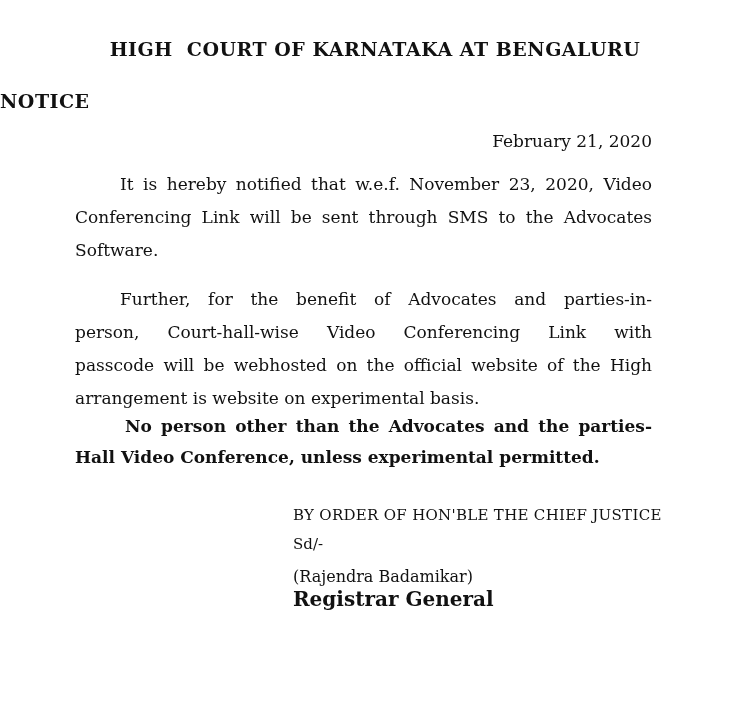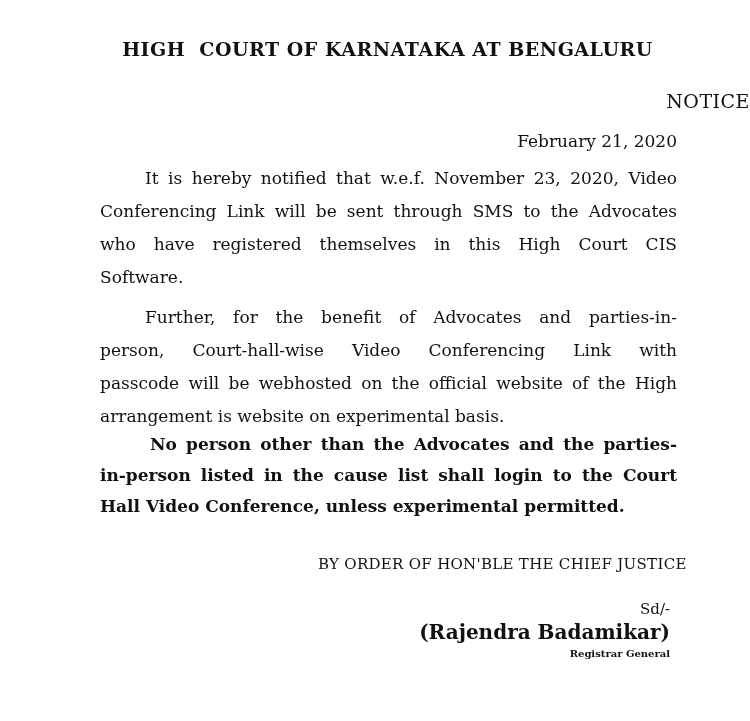--- a/index.html
+++ b/index.html
@@ -6,33 +6,32 @@
   .page {
     position: relative;
     width: 750px;
     height: 721px;
     background: #ffffff;
     color: #111111;
     font-family: "DejaVu Serif", "Liberation Serif", serif;
     overflow: hidden;
     box-sizing: border-box;
     padding-top: 38px;
-    padding-left: 25px;
   }
   .doc-title {
     text-align: center;
     font-weight: bold;
     font-size: 19px;
     line-height: 22px;
     letter-spacing: 0.5px;
     white-space: pre;
   }
   .doc-subtitle {
-    text-align: right;
-    font-weight: normal;
+    text-align: left;
+    font-weight: bold;
     font-size: 19px;
     line-height: 22px;
     letter-spacing: 0.5px;
     margin-top: 30px;
   }
   .body-col {
     margin-left: 75px;
     width: 577px;
   }
   .date-line {
@@ -44,84 +43,82 @@
   .para { font-size: 17px; }
   .para .line {
     line-height: 33px;
     height: 33px;
     text-align: justify;
     text-align-last: justify;
     white-space: nowrap;
   }
   .para .line.first { padding-left: 45px; }
   .para .line.last { text-align: right; text-align-last: left; }
-  .para-1 { margin-top: 10px; }
-  .para-2 { margin-top: 7px; }
+  .para-1 { margin-top: 16px; }
+  .para-2 { margin-top: 16px; }
   .para-bold { margin-top: -4px; font-weight: bold; }
   .para-bold .line { line-height: 31px; height: 31px; }
   .para-bold .line.first { padding-left: 50px; }
   .signature-block {
     width: 352px;
     margin-left: 218px;
     margin-top: 32px;
-    text-align: right;
+    text-align: left;
   }
   .by-order {
     font-size: 15px;
     line-height: 20px;
     letter-spacing: 0.3px;
     white-space: nowrap;
   }
   .sd-line {
     font-size: 15px;
     line-height: 20px;
-    margin-top: 25px;
+    margin-top: 9px;
   }
   .sig-name {
-    font-size: 20px;
-    font-weight: bold;
+    font-size: 16px;
+    font-weight: normal;
     line-height: 22px;
-    margin-top: 2px;
+    margin-top: 12px;
   }
   .sig-designation {
-    font-size: 10px;
+    font-size: 20px;
     font-weight: bold;
     line-height: 22px;
   }
 </style>
 </head>
 <body>
 
 <div class="page">
 
   <div class="doc-title">HIGH  COURT OF KARNATAKA AT BENGALURU</div>
 
   <div class="doc-subtitle">NOTICE</div>
 
   <div class="body-col">
 
     <div class="date-line">February 21, 2020</div>
 
     <div class="para para-1">
         <div class="line first">It is hereby notified that w.e.f. November 23, 2020, Video</div>
         <div class="line">Conferencing Link will be sent through SMS to the Advocates</div>
-        <div class="line">who have registered themselves in this High Court CIS</div>
         <div class="line last">Software.</div>
       </div>
 
     <div class="para para-2">
         <div class="line first">Further, for the benefit of Advocates and parties-in-</div>
         <div class="line">person, Court-hall-wise Video Conferencing Link with</div>
         <div class="line">passcode will be webhosted on the official website of the High</div>
         <div class="line last">arrangement is website on experimental basis.</div>
       </div>
 
     <div class="para para-bold">
         <div class="line first">No person other than the Advocates and the parties-</div>
-        <div class="line">in-person listed in the cause list shall login to the Court</div>
         <div class="line last">Hall Video Conference,  unless experimental permitted.</div>
       </div>
 
     <div class="signature-block">
       <div class="by-order">BY ORDER OF HON'BLE THE CHIEF JUSTICE</div>
       <div class="sd-line">Sd/-</div>
       <div class="sig-name">(Rajendra Badamikar)</div>
       <div class="sig-designation">Registrar General</div>
     </div>
 

